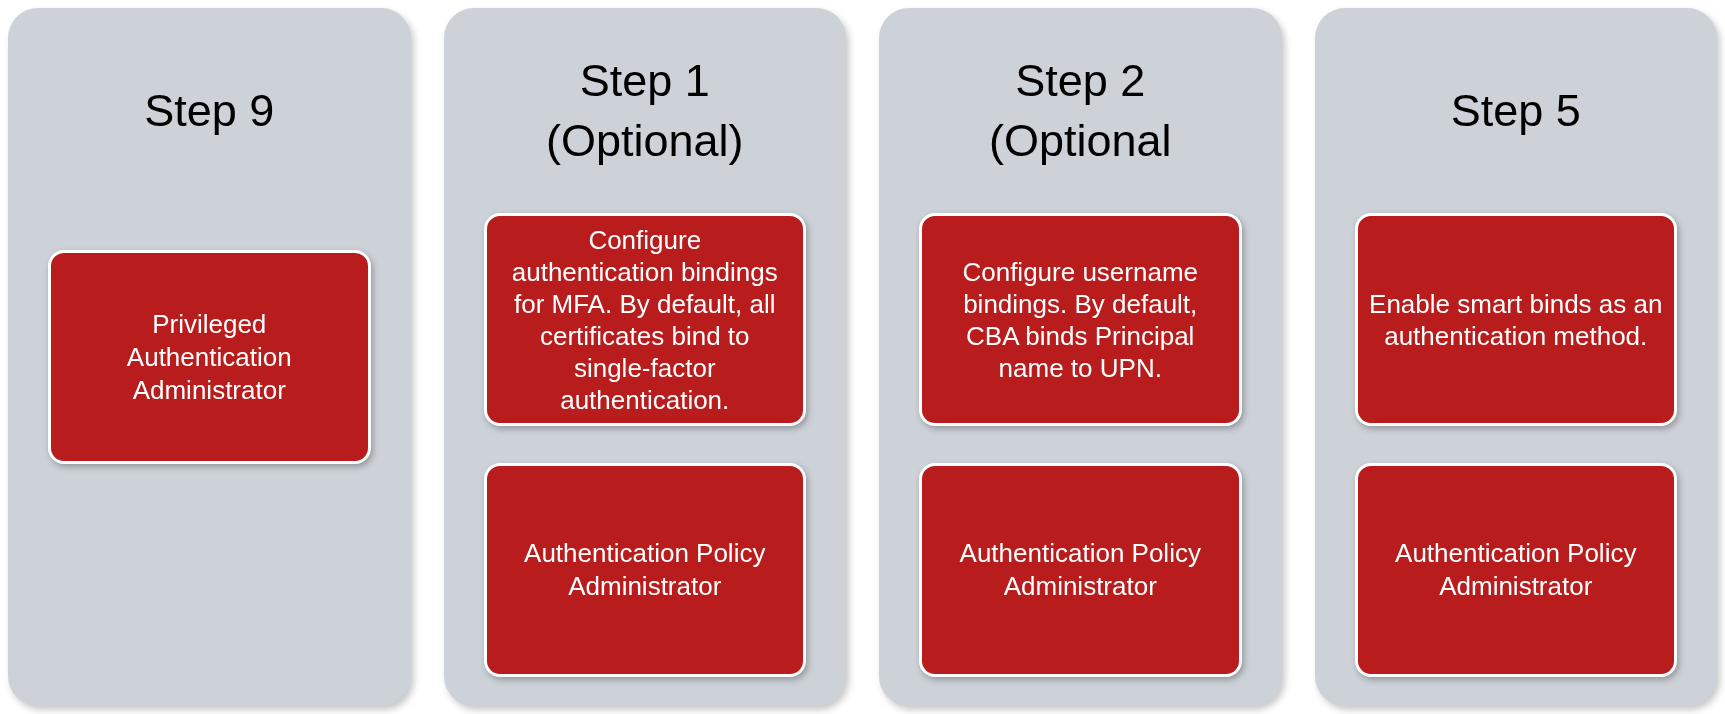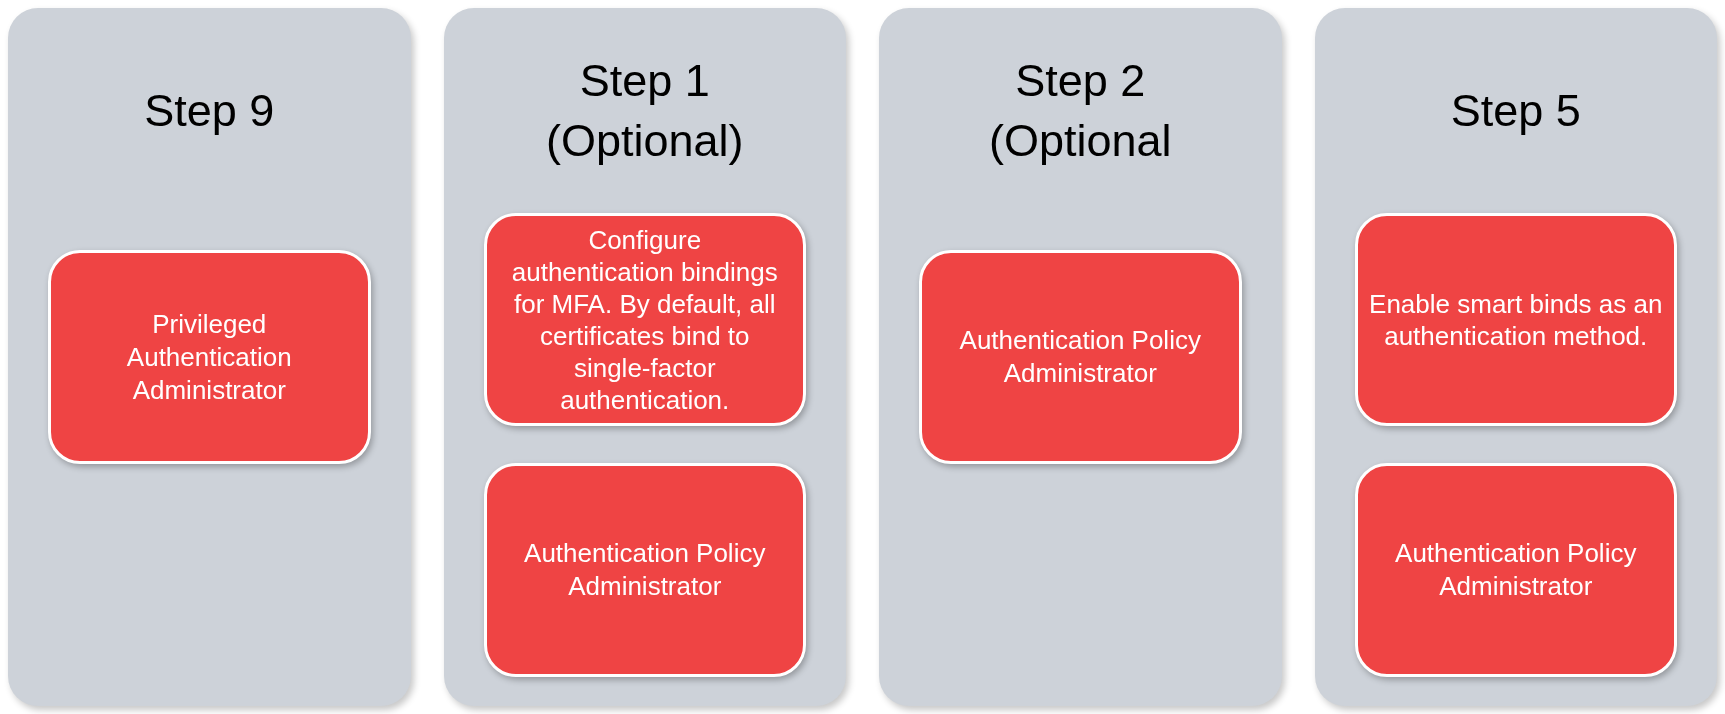--- a/index.html
+++ b/index.html
@@ -34,23 +34,23 @@
     align-items: center;
     justify-content: center;
     text-align: center;
     color: #000000;
     font-size: 45px;
     font-weight: 400;
     line-height: 60px;
     white-space: pre-line;
   }
   .box {
-    background: #ef4444;
+    background: #b91c1c;
     border: 3px solid #ffffff;
-    border-radius: 32px;
+    border-radius: 16px;
     box-sizing: border-box;
     display: flex;
     align-items: center;
     justify-content: center;
     text-align: center;
     color: #ffffff;
     box-shadow: 2px 3px 6px rgba(0,0,0,0.28);
   }
   .box span {
     white-space: pre-line;
@@ -96,20 +96,26 @@
     </div>
     <div class="box role">
       <span>Authentication Policy
 Administrator</span>
     </div>
   </section>
 
   <section class="panel">
     <h2 class="title">Step 2
 (Optional</h2>
+    <div class="box desc">
+      <span>Configure username
+bindings. By default,
+CBA binds Principal
+name to UPN.</span>
+    </div>
     <div class="box role">
       <span>Authentication Policy
 Administrator</span>
     </div>
   </section>
 
   <section class="panel">
     <h2 class="title">Step 5</h2>
     <div class="box desc">
       <span>Enable smart binds as an

